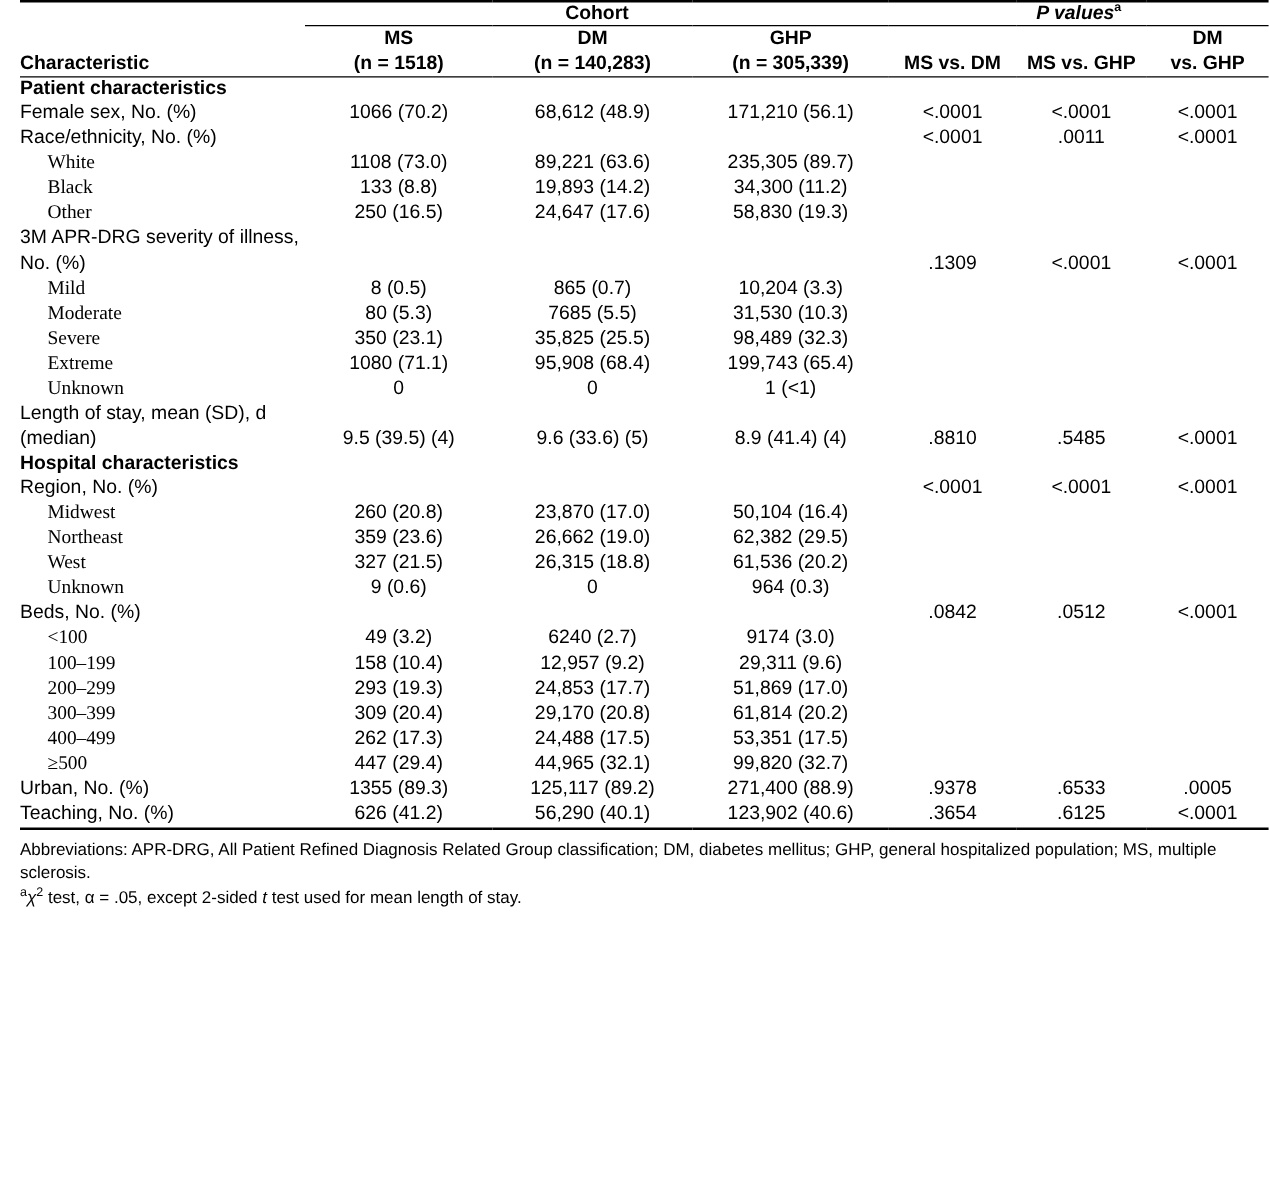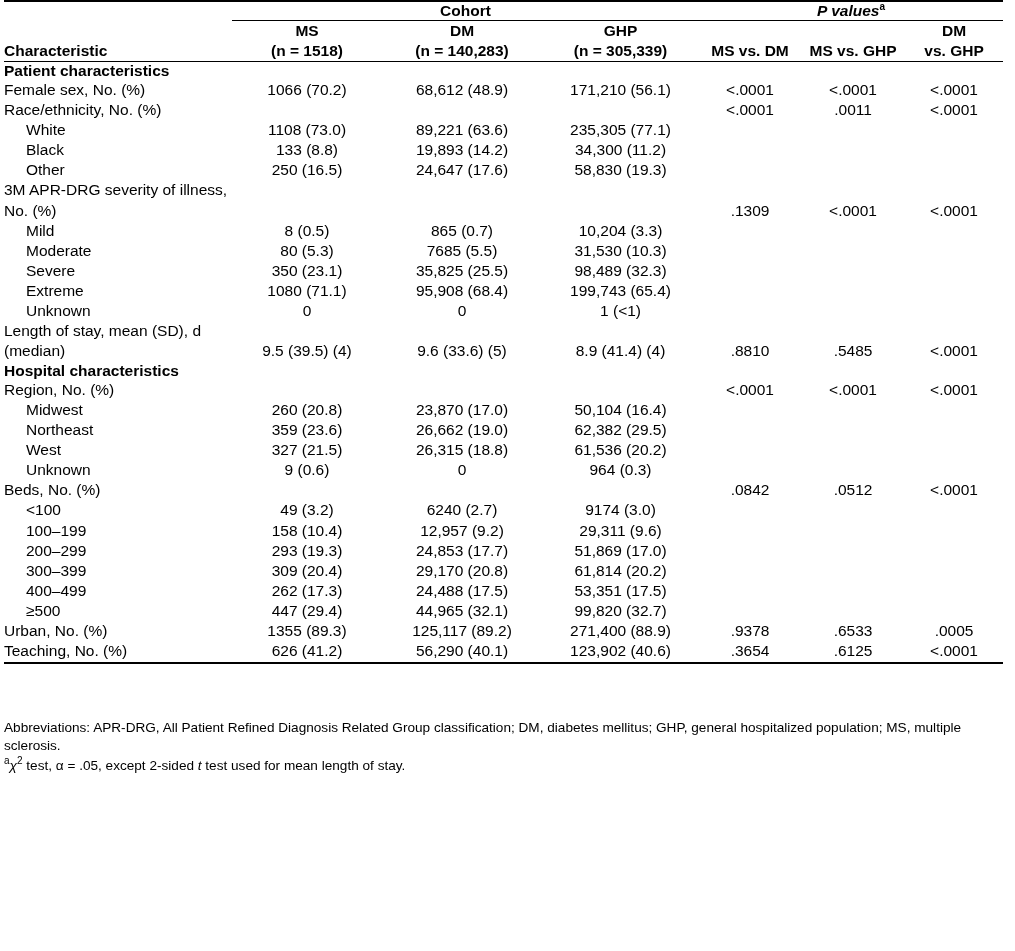--- a/index.html
+++ b/index.html
@@ -12,21 +12,21 @@
     height: 951px;
     font-family: "Liberation Sans", sans-serif;
     color: #000000;
     -webkit-font-smoothing: antialiased;
   }
   .page {
     position: relative;
     width: 1015px;
     height: 951px;
     box-sizing: border-box;
-    padding: 0 4px;
+    padding: 0 16px;
   }
   table.tbl {
     width: 999px;
     border-collapse: collapse;
     font-size: 15.5px;
     table-layout: fixed;
   }
   table.tbl td, table.tbl th {
     padding: 0;
     vertical-align: bottom;
@@ -74,35 +74,34 @@
     font-weight: bold;
     padding: 6px 0 3px 0;
     font-size: 15.5px;
     text-align: left;
   }
   .lbl {
     text-align: left;
     padding: 4px 0 4px 0;
     line-height: 1.3;
   }
-  .lbl.indent { padding-left: 22px; }
+  .lbl.indent { padding-left: 22px; font-family: Liberation Serif, serif; }
   .val {
     text-align: center;
     padding: 4px 0 4px 0;
     line-height: 1.3;
   }
 
   .spacer-cell { height: 3px; }
 
   .footnotes {
     width: 999px;
     font-size: 13.6px;
     line-height: 1.33;
     padding-top: 7px;
-    margin-top: 48px;
   }
   .footnotes p { margin: 0 0 2px 0; }
   .footnotes .ital { font-style: italic; }
   .chi { font-style: italic; }
 </style>
 </head>
 <body>
 
 <div class="page">
 
@@ -169,21 +168,21 @@
           <td class="val"></td>
           <td class="val"></td>
           <td class="val">&lt;.0001</td>
           <td class="val">.0011</td>
           <td class="val">&lt;.0001</td>
         </tr>
         <tr>
           <td class="lbl indent">White</td>
           <td class="val">1108 (73.0)</td>
           <td class="val">89,221 (63.6)</td>
-          <td class="val">235,305 (77.1)</td>
+          <td class="val">235,305 (89.7)</td>
           <td class="val"></td>
           <td class="val"></td>
           <td class="val"></td>
         </tr>
         <tr>
           <td class="lbl indent">Black</td>
           <td class="val">133 (8.8)</td>
           <td class="val">19,893 (14.2)</td>
           <td class="val">34,300 (11.2)</td>
           <td class="val"></td>

